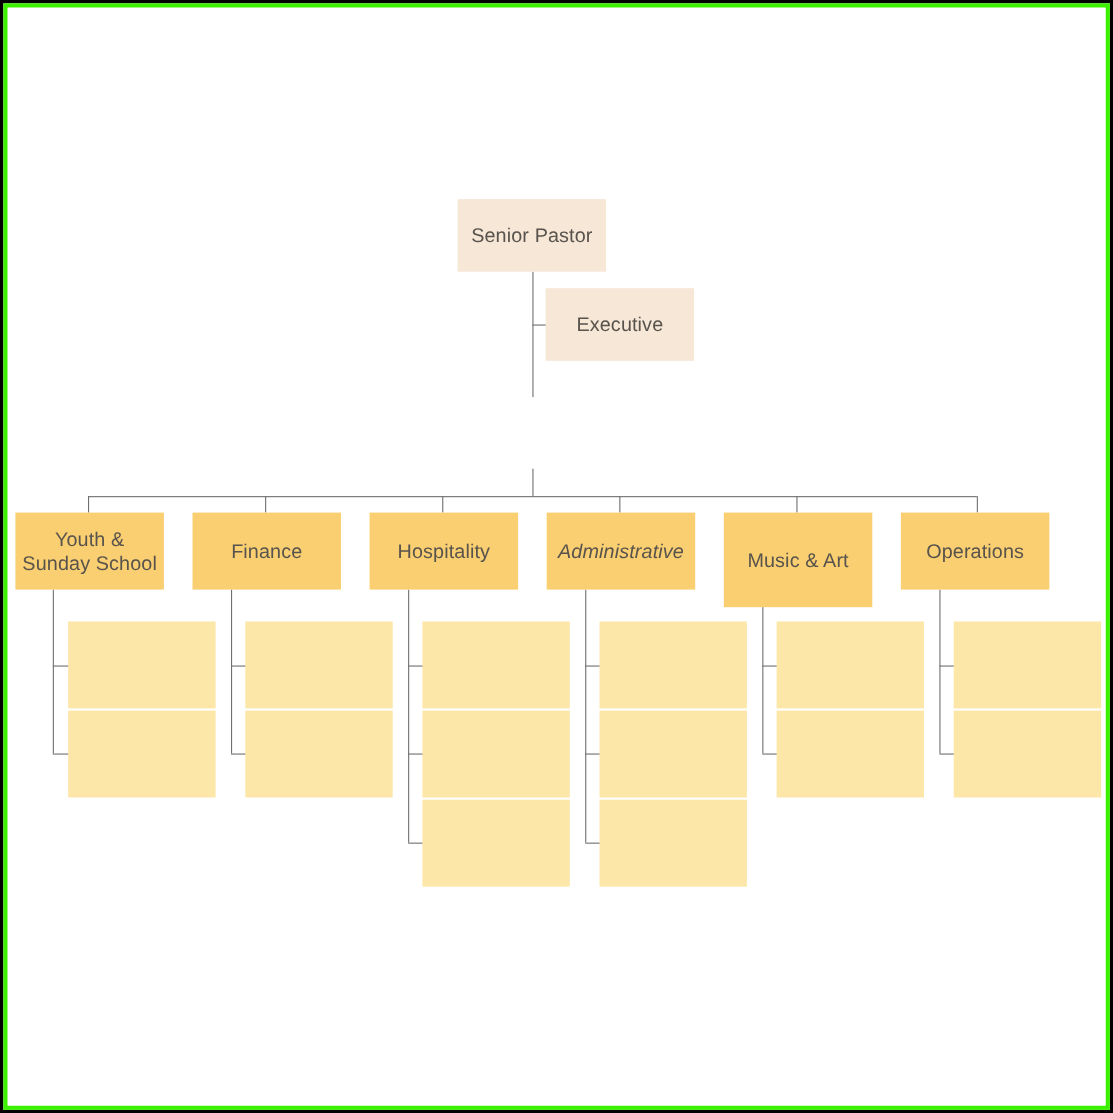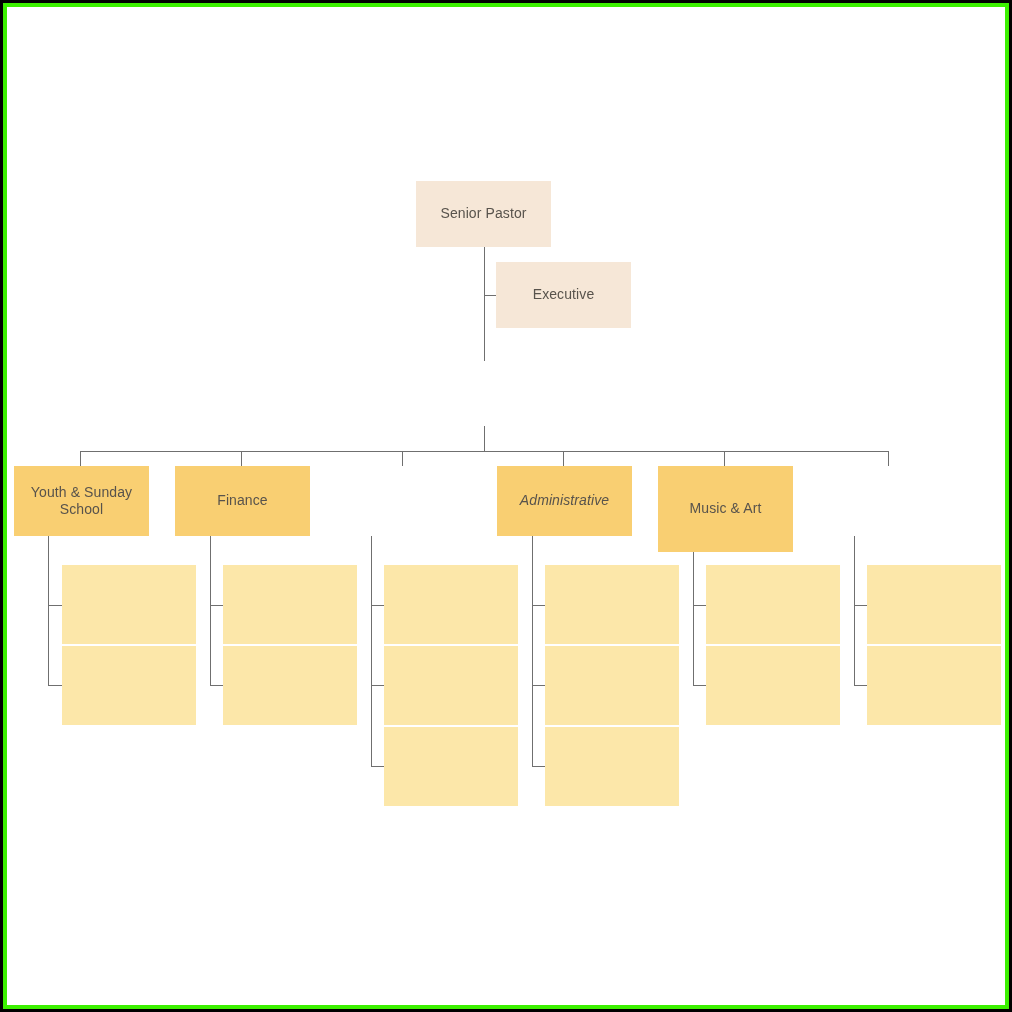--- a/index.html
+++ b/index.html
@@ -49,21 +49,21 @@
   }
 
   .node {
     position: absolute;
     box-sizing: border-box;
     display: flex;
     align-items: center;
     justify-content: center;
     text-align: center;
     color: #58534c;
-    font-size: 14px;
+    font-size: 18px;
     line-height: 1.25;
     letter-spacing: 0.1px;
     padding: 2px 6px;
     z-index: 3;
   }
 
   .node.exec  { background: #f6e7d7; }
   .node.dept  { background: #f9cf72; }
   .node.sub   { background: #fce7a9; }
 
@@ -127,25 +127,27 @@
 
     <div class="node exec" style="left:409px; top:174px; width:135px; height:66px;">Senior Pastor</div>
 
     <div class="node exec" style="left:489px; top:255px; width:135px; height:66px;">Executive</div>
 
 
     <div class="node dept" style="left:7px; top:459px; width:135px; height:70px;">Youth &amp; Sunday School</div>
 
     <div class="node dept" style="left:168px; top:459px; width:135px; height:70px;">Finance</div>
 
+    <div class="node dept" style="left:329px; top:459px; width:135px; height:70px;">Hospitality</div>
 
     <div class="node dept" style="left:490px; top:459px; width:135px; height:70px;font-style:italic;">Administrative</div>
 
     <div class="node dept" style="left:651px; top:459px; width:135px; height:86px;">Music &amp; Art</div>
 
+    <div class="node dept" style="left:812px; top:459px; width:135px; height:70px;">Operations</div>
 
     <div class="node sub" style="left:55px; top:558px; width:134px; height:79px;"></div>
     <div class="node sub" style="left:55px; top:639px; width:134px; height:79px;"></div>
 
     <div class="node sub" style="left:216px; top:558px; width:134px; height:79px;"></div>
     <div class="node sub" style="left:216px; top:639px; width:134px; height:79px;"></div>
 
     <div class="node sub" style="left:377px; top:558px; width:134px; height:79px;"></div>
     <div class="node sub" style="left:377px; top:639px; width:134px; height:79px;"></div>
     <div class="node sub" style="left:377px; top:720px; width:134px; height:79px;"></div>

